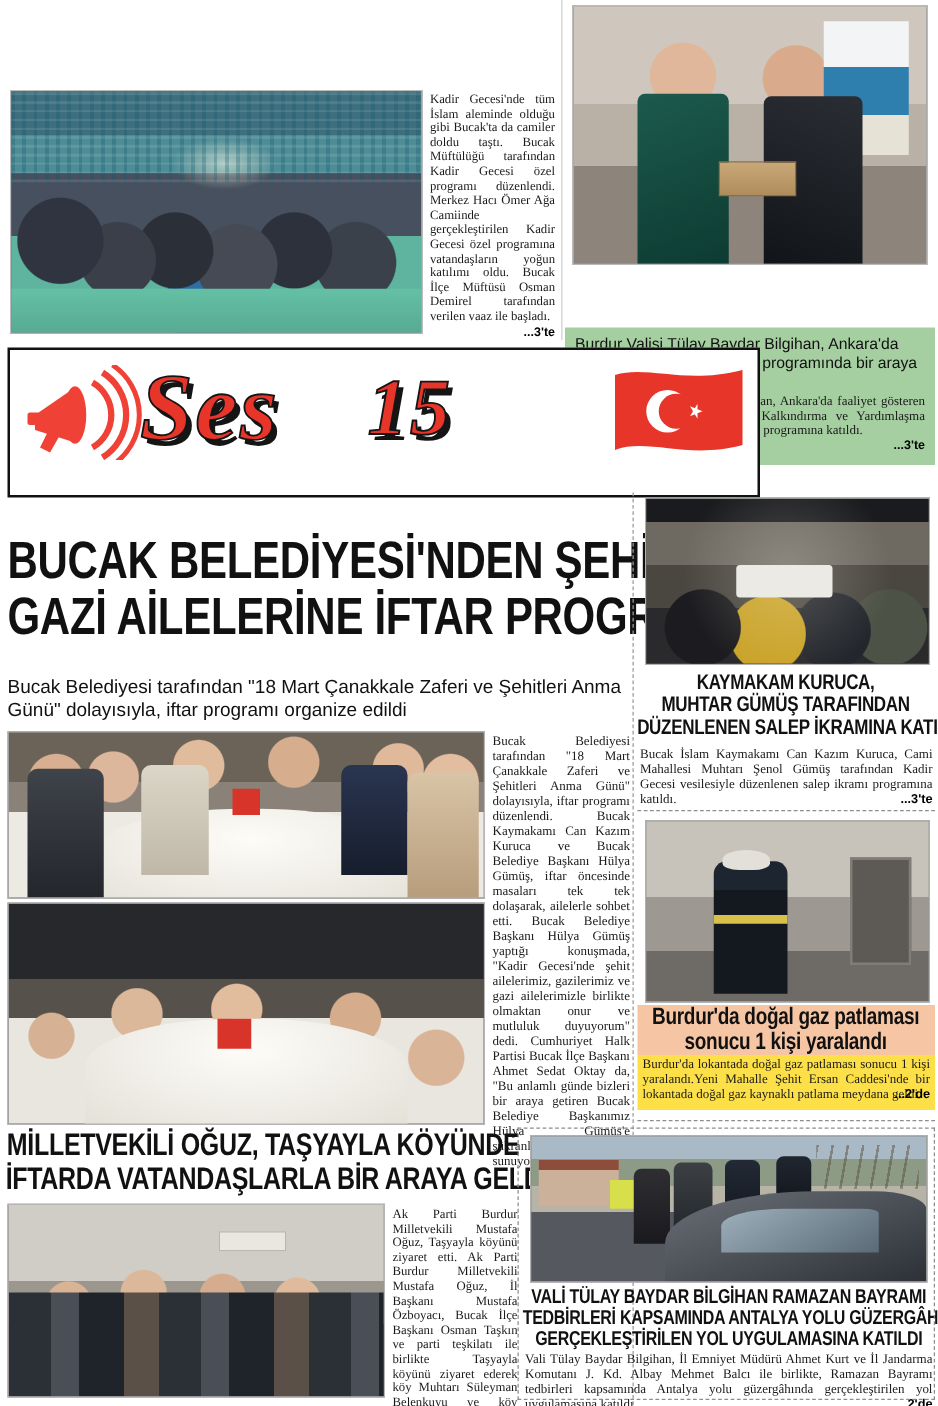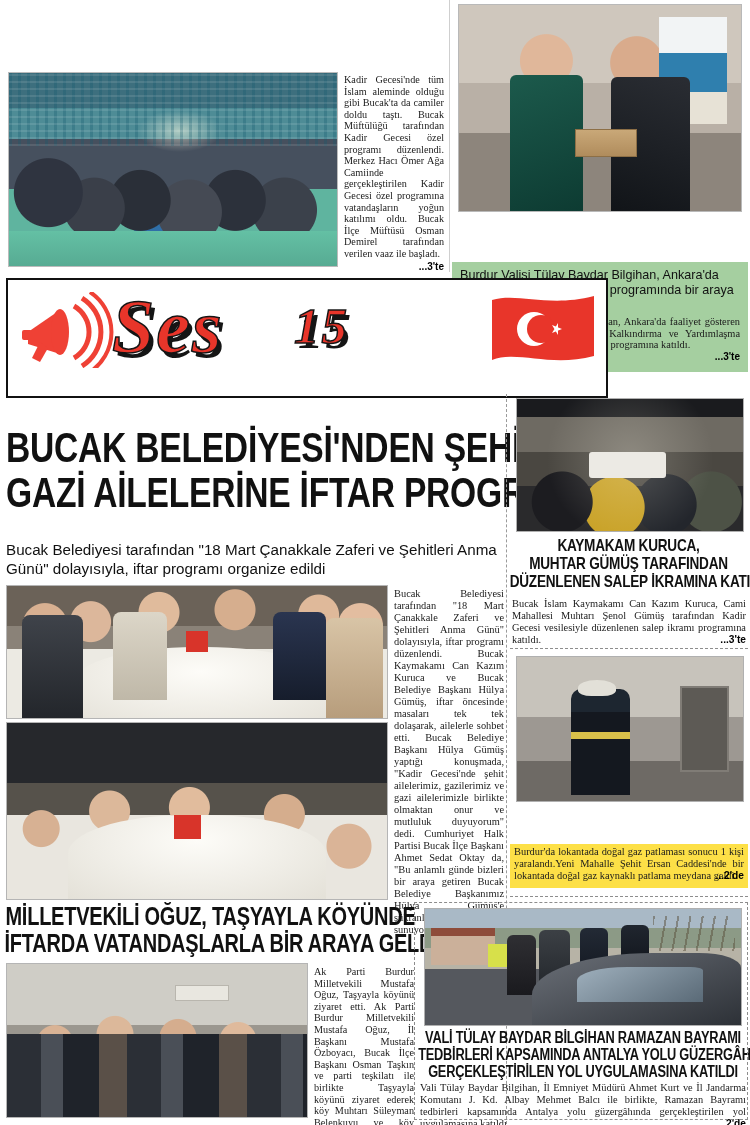--- a/index.html
+++ b/index.html
@@ -237,21 +237,21 @@
         <rect x="4" y="38" width="10" height="10" rx="2" fill="#ef4135"></rect>
         <path d="M22,50 L14,66 L22,70 L30,56 Z" fill="#ef4135"></path>
         <path d="M56,14 a30 30 0 0 1 0 52" fill="none" stroke="#ef4135" stroke-width="5"></path>
         <path d="M64,6 a40 40 0 0 1 0 68" fill="none" stroke="#ef4135" stroke-width="5"></path>
         <path d="M72,0 a48 48 0 0 1 0 80" fill="none" stroke="#ef4135" stroke-width="4"></path>
       </svg>
     </div>
 
     <div class="ses-word" style="position:absolute;left:104px;top:6px;font-size:76px;line-height:80px;">Ses</div>
 
-    <div class="ses-word" style="position:absolute;left:286px;top:6px;font-size:51px;line-height:80px;text-align:right;">15</div>
+    <div class="ses-word" style="position:absolute;left:286px;top:6px;font-size:64px;line-height:80px;text-align:right;">15</div>
 
     <div style="position:absolute;right:8px;top:12px;width:110px;height:76px;">
       <svg viewBox="0 0 110 76" width="110" height="76">
         <path d="M4,8 C30,0 60,16 106,4 L106,64 C62,76 30,58 4,68 Z" fill="#e8352a"></path>
         <circle cx="46" cy="37" r="17" fill="#fff"></circle>
         <circle cx="53" cy="37" r="14" fill="#e8352a"></circle>
         <polygon fill="#fff" points="74,37 64,41 70,31 70,43 64,33"></polygon>
       </svg>
     </div>
 
@@ -307,20 +307,24 @@
   <div style="position:absolute;left:510px;top:648px;width:238px;border-top:1px dashed #8d8d8d;"></div>
 
   <div class="photo ph-fire" style="left:516px;top:656px;width:228px;height:146px;border:1px solid #b0b0b0;">
     <div class="inner"></div>
     <div class="door"></div>
     <div class="man"></div>
     <div class="helmet"></div>
     <div class="stripe"></div>
   </div>
 
+  <div style="position:absolute;left:510px;top:804px;width:238px;height:40px;background:#f6c6a4;">
+    <div class="cond-head center" style="font-size:19px;text-align:center;width:297px;margin-left:-30px;padding-top:1px;">Burdur'da doğal gaz patlaması</div>
+    <div class="cond-head center" style="font-size:19px;text-align:center;width:297px;margin-left:-30px;margin-top:2px;">sonucu 1 kişi yaralandı</div>
+  </div>
 
   <div style="position:absolute;left:510px;top:844px;width:238px;height:44px;background:#fde047;padding:2px 4px 0 4px;">
     <div class="serif-body" style="font-size:10.4px;line-height:12px;">Burdur'da lokantada doğal gaz patlaması sonucu 1 kişi yaralandı.Yeni Mahalle Şehit Ersan Caddesi'nde bir lokantada doğal gaz kaynaklı patlama meydana geldi.</div>
     <div class="cont" style="font-size:10.2px;text-align:right;margin-top:-12px;">...2'de</div>
   </div>
 
   <div style="position:absolute;left:510px;top:896px;width:238px;border-top:1px dashed #8d8d8d;"></div>
 
   <div style="position:absolute;left:4px;top:905px;width:412px;height:54px;">
     <div class="cond-head center" style="font-size:25px;text-align:center;width:515px;margin-left:-51px;">MİLLETVEKİLİ OĞUZ, TAŞYAYLA KÖYÜNDE</div>

